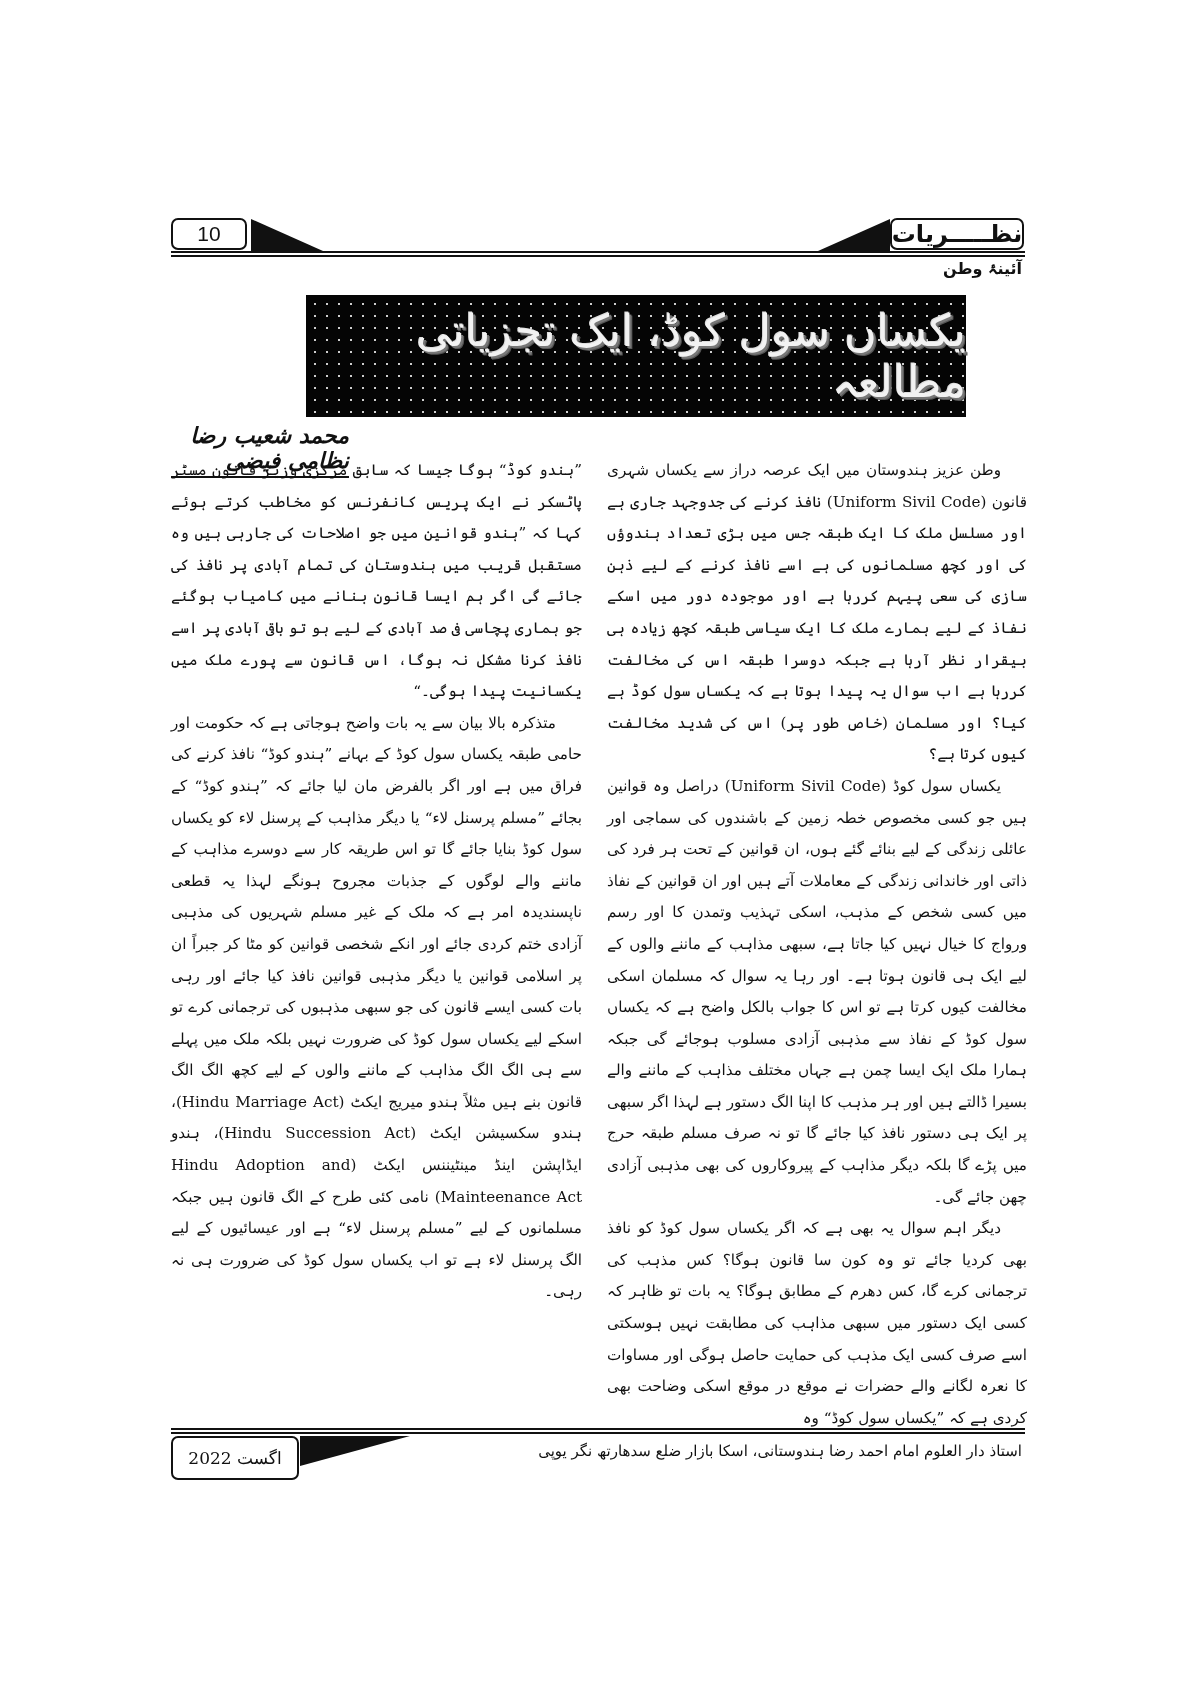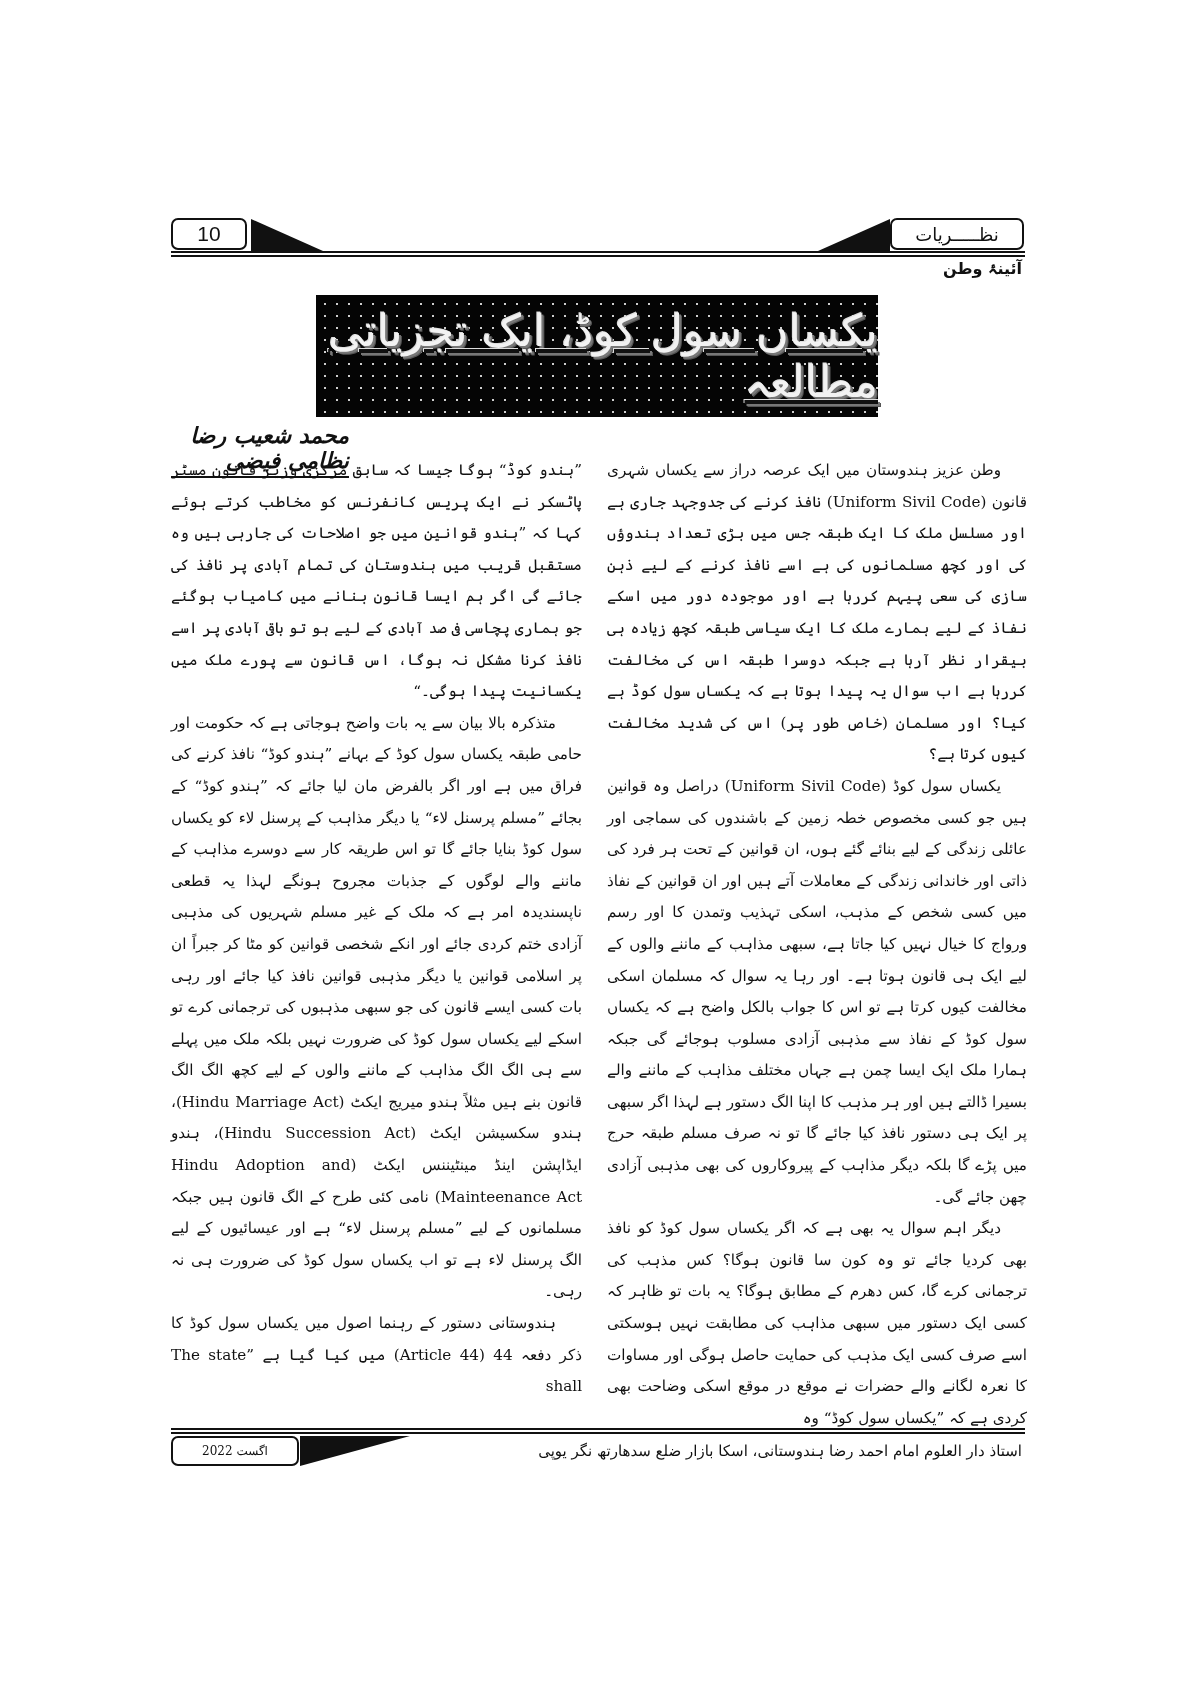--- a/index.html
+++ b/index.html
@@ -1,49 +1,49 @@
 <!DOCTYPE html>
 <html><head>
 <meta charset="utf-8">
 <style>
   html, body { margin:0; padding:0; background:#ffffff; }
   body { width:1190px; height:1683px; position:relative; overflow:hidden; font-family:"DejaVu Sans", sans-serif; color:#111; }
 
   
   .hdr-box { position:absolute; border:2px solid #111; border-radius:7px; background:#fff; display:flex; align-items:center; justify-content:center; box-sizing:border-box; }
   .page-num { left:171px; top:218px; width:76px; height:32px; font-family:"Liberation Sans", sans-serif; font-size:21px; }
-  .mag-title { left:890px; top:218px; width:134px; height:32px; font-size:18px; font-weight:normal; direction:rtl; }
+  .mag-title { left:890px; top:218px; width:134px; height:32px; font-size:24px; font-weight:bold; direction:rtl; }
   .hdr-rule1 { position:absolute; left:171px; right:165px; top:251px; height:0; border-top:2px solid #111; }
   .hdr-rule2 { position:absolute; left:171px; right:165px; top:255px; height:0; border-top:2px solid #111; }
 
   .section { position:absolute; right:168px; top:259px; font-size:16px; font-weight:bold; direction:rtl; }
 
   
-  .banner { position:absolute; left:316px; top:295px; width:562px; height:122px; background-color:#050505;
+  .banner { position:absolute; left:306px; top:295px; width:660px; height:122px; background-color:#050505;
             background-image: radial-gradient(circle, #cfcfcf 1px, transparent 1.4px);
             background-size:12px 12px; background-position:3px 3px;
-            display:flex; align-items:center; justify-content:center;text-decoration:underline; }
+            display:flex; align-items:center; justify-content:center; }
   .banner-text { font-family:"DejaVu Serif", serif; font-size:44px; color:#f2f2f2; direction:rtl;
                  text-shadow: 2px 2px 0 #777, 3px 3px 0 #555, -1px -1px 0 #ddd; letter-spacing:1px; }
 
   
   .author { position:absolute; left:171px; top:423px; width:178px; font-size:22px; font-weight:bold; font-style:italic; direction:rtl; border-bottom:2px solid #111; padding-bottom:3px; }
 
   
   .col { position:absolute; direction:rtl; text-align:justify; text-align-last:right; font-family:"DejaVu Serif", serif; font-size:15.2px; line-height:31.6px; }
   .col-right { left:607px; top:455px; width:420px; }
   .col-left  { left:171px; top:455px; width:411px; }
   .col p { margin:0; }
   .col .indent { text-indent:26px; }
   .col .subhead { font-weight:bold; font-style:italic; font-size:18px; text-align:center; text-align-last:center; }
 
   
   .ftr-rule1 { position:absolute; left:171px; right:165px; top:1428px; border-top:2px solid #111; }
   .ftr-rule2 { position:absolute; left:171px; right:165px; top:1432px; border-top:2px solid #111; }
-  .date-box { left:171px; top:1436px; width:128px; height:30px; font-size:12px; direction:rtl; font-family:"DejaVu Serif", serif; }
+  .date-box { left:171px; top:1436px; width:128px; height:44px; font-size:17px; direction:rtl; font-family:"DejaVu Serif", serif; }
   .address { position:absolute; right:168px; top:1442px; font-family:"DejaVu Serif", serif; font-size:15px; direction:rtl; }
 </style>
 </head>
 <body>
 
 <div class="hdr-box page-num">
   <span>10</span>
 </div>
 <svg style="position:absolute;left:251px;top:219px" width="72" height="32">
     <polygon points="0,0 0,32 72,32" fill="#111"></polygon>
@@ -67,21 +67,20 @@
 
 <div class="col col-right">
   <p class="indent">وطن عزیز ہندوستان میں ایک عرصہ دراز سے یکساں شہری قانون (Uniform Sivil Code) نافذ کرنے کی جدوجہد جاری ہے اور مسلسل ملک کا ایک طبقہ جس میں بڑی تعداد ہندوؤں کی اور کچھ مسلمانوں کی ہے اسے نافذ کرنے کے لیے ذہن سازی کی سعی پیہم کررہا ہے اور موجودہ دور میں اسکے نفاذ کے لیے ہمارے ملک کا ایک سیاسی طبقہ کچھ زیادہ ہی بیقرار نظر آرہا ہے جبکہ دوسرا طبقہ اس کی مخالفت کررہا ہے اب سوال یہ پیدا ہوتا ہے کہ یکساں سول کوڈ ہے کیا؟ اور مسلمان (خاص طور پر) اس کی شدید مخالفت کیوں کرتا ہے؟</p>
   <p class="indent">یکساں سول کوڈ (Uniform Sivil Code) دراصل وہ قوانین ہیں جو کسی مخصوص خطہ زمین کے باشندوں کی سماجی اور عائلی زندگی کے لیے بنائے گئے ہوں، ان قوانین کے تحت ہر فرد کی ذاتی اور خاندانی زندگی کے معاملات آتے ہیں اور ان قوانین کے نفاذ میں کسی شخص کے مذہب، اسکی تہذیب وتمدن کا اور رسم ورواج کا خیال نہیں کیا جاتا ہے، سبھی مذاہب کے ماننے والوں کے لیے ایک ہی قانون ہوتا ہے۔ اور رہا یہ سوال کہ مسلمان اسکی مخالفت کیوں کرتا ہے تو اس کا جواب بالکل واضح ہے کہ یکساں سول کوڈ کے نفاذ سے مذہبی آزادی مسلوب ہوجائے گی جبکہ ہمارا ملک ایک ایسا چمن ہے جہاں مختلف مذاہب کے ماننے والے بسیرا ڈالتے ہیں اور ہر مذہب کا اپنا الگ دستور ہے لہذا اگر سبھی پر ایک ہی دستور نافذ کیا جائے گا تو نہ صرف مسلم طبقہ حرج میں پڑے گا بلکہ دیگر مذاہب کے پیروکاروں کی بھی مذہبی آزادی چھن جائے گی۔</p>
   <p class="indent">دیگر اہم سوال یہ بھی ہے کہ اگر یکساں سول کوڈ کو نافذ بھی کردیا جائے تو وہ کون سا قانون ہوگا؟ کس مذہب کی ترجمانی کرے گا، کس دھرم کے مطابق ہوگا؟ یہ بات تو ظاہر کہ کسی ایک دستور میں سبھی مذاہب کی مطابقت نہیں ہوسکتی اسے صرف کسی ایک مذہب کی حمایت حاصل ہوگی اور مساوات کا نعرہ لگانے والے حضرات نے موقع در موقع اسکی وضاحت بھی کردی ہے کہ ”یکساں سول کوڈ“ وہ</p>
 </div>
 
 <div class="col col-left">
   <p>”ہندو کوڈ“ ہوگا جیسا کہ سابق مرکزی وزیر قانون مسٹر پاٹسکر نے ایک پریس کانفرنس کو مخاطب کرتے ہوئے کہا کہ ”ہندو قوانین میں جو اصلاحات کی جارہی ہیں وہ مستقبل قریب میں ہندوستان کی تمام آبادی پر نافذ کی جائے گی اگر ہم ایسا قانون بنانے میں کامیاب ہوگئے جو ہماری پچاسی فی صد آبادی کے لیے ہو تو باقی آبادی پر اسے نافذ کرنا مشکل نہ ہوگا، اس قانون سے پورے ملک میں یکسانیت پیدا ہوگی۔“</p>
   <p class="indent">متذکرہ بالا بیان سے یہ بات واضح ہوجاتی ہے کہ حکومت اور حامی طبقہ یکساں سول کوڈ کے بہانے ”ہندو کوڈ“ نافذ کرنے کی فراق میں ہے اور اگر بالفرض مان لیا جائے کہ ”ہندو کوڈ“ کے بجائے ”مسلم پرسنل لاء“ یا دیگر مذاہب کے پرسنل لاء کو یکساں سول کوڈ بنایا جائے گا تو اس طریقہ کار سے دوسرے مذاہب کے ماننے والے لوگوں کے جذبات مجروح ہونگے لہذا یہ قطعی ناپسندیدہ امر ہے کہ ملک کے غیر مسلم شہریوں کی مذہبی آزادی ختم کردی جائے اور انکے شخصی قوانین کو مٹا کر جبراً ان پر اسلامی قوانین یا دیگر مذہبی قوانین نافذ کیا جائے اور رہی بات کسی ایسے قانون کی جو سبھی مذہبوں کی ترجمانی کرے تو اسکے لیے یکساں سول کوڈ کی ضرورت نہیں بلکہ ملک میں پہلے سے ہی الگ الگ مذاہب کے ماننے والوں کے لیے کچھ الگ الگ قانون بنے ہیں مثلاً ہندو میریج ایکٹ (Hindu Marriage Act)، ہندو سکسیشن ایکٹ (Hindu Succession Act)، ہندو ایڈاپشن اینڈ مینٹیننس ایکٹ (Hindu Adoption and Mainteenance Act) نامی کئی طرح کے الگ قانون ہیں جبکہ مسلمانوں کے لیے ”مسلم پرسنل لاء“ ہے اور عیسائیوں کے لیے الگ پرسنل لاء ہے تو اب یکساں سول کوڈ کی ضرورت ہی نہ رہی۔</p>
-  <p class="indent">ہندوستانی دستور کے رہنما اصول میں یکساں سول کوڈ کا ذکر دفعہ 44 (Article 44) میں کیا گیا ہے ”The state shall</p>
 </div>
 
 <div class="ftr-rule1"></div>
 <div class="ftr-rule2"></div>
 <div class="hdr-box date-box">
   <span>اگست 2022</span>
 </div>
 <svg style="position:absolute;left:300px;top:1436px" width="110" height="30">
     <polygon points="0,0 110,0 0,30" fill="#111"></polygon>
   </svg>

